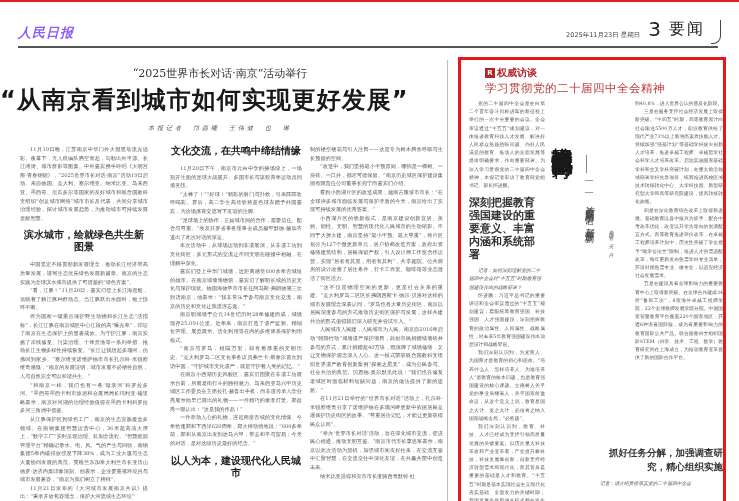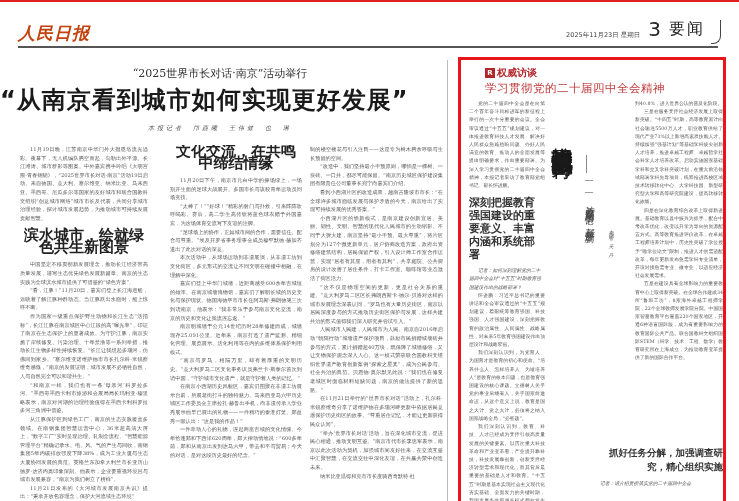--- a/index.html
+++ b/index.html
@@ -2,39 +2,39 @@
 <html><head>
 <meta charset="utf-8">
 <style>
   * { box-sizing: border-box; margin: 0; padding: 0; }
   html, body { width: 739px; height: 501px; overflow: hidden; background: #ffffff; }
   body { position: relative; font-family: "DejaVu Serif", serif; color: #2a2a2a; }
 
   .top-red-line { position: absolute; left: 0; top: 0; width: 739px; height: 2px; background: #e02020; }
 
   .masthead { position: absolute; left: 18px; top: 22px; height: 24px; }
-  .masthead-logo { font-family: "DejaVu Serif", serif; font-style: italic; font-weight: bold; font-size: 17px; color: #c2410c; letter-spacing: 1px; }
+  .masthead-logo { font-family: "DejaVu Serif", serif; font-style: italic; font-weight: bold; font-size: 13px; color: #8b5cf6; letter-spacing: 1px; }
   .header-rule { position: absolute; left: 18px; top: 46px; width: 700px; height: 2px; background: #555; }
   .header-right { position: absolute; right: 34px; top: 18px; display: flex; align-items: flex-end; gap: 8px; }
   .header-date { font-family: "DejaVu Sans", sans-serif; font-size: 6.5px; color: #444; }
   .header-page { font-family: "DejaVu Sans", sans-serif; font-size: 20px; color: #222; line-height: 22px; }
   .header-section { font-family: "DejaVu Sans", sans-serif; font-size: 16px; color: #222; line-height: 22px; letter-spacing: 2px; }
   .header-bracket { position: absolute; right: 18px; top: 20px; width: 10px; height: 24px; border-right: 1.5px solid #444; border-bottom: 1.5px solid #444; border-bottom-right-radius: 8px; }
 
   
   .lead-kicker { position: absolute; left: 0; top: 66px; width: 440px; text-align: center; font-size: 11px; font-weight: normal; color: #333; }
   .lead-headline { position: absolute; left: 0; top: 84px; width: 455px; text-align: left; font-family: "DejaVu Sans", sans-serif; font-weight: bold; font-size: 24px; color: #1a1a1a; letter-spacing: 1px; }
   .lead-byline { position: absolute; left: 0; top: 124px; width: 440px; text-align: center; font-size: 6px; color: #555; letter-spacing: 3px; font-style: italic; }
 
   .col { position: absolute; top: 145px; bottom: 0; overflow: hidden; }
   .col1 { left: 20px; width: 128px; }
   .col2 { left: 170px; width: 132px; }
   .col3 { left: 310px; width: 133px; }
   .body-text { font-size: 5.2px; line-height: 8.6px; color: #555; text-align: justify; text-indent: 10px; }
-  .sub-head { font-family: "DejaVu Sans", sans-serif; font-weight: bold; font-size: 15px; color: #222; margin: 7px 0 7px 0; text-align: center; line-height: 12px; }
+  .sub-head { font-family: "DejaVu Sans", sans-serif; font-weight: bold; font-size: 10px; color: #222; margin: 7px 0 7px 0; text-align: center; line-height: 12px; }
 
   .col-divider { position: absolute; left: 447px; top: 60px; width: 1px; height: 441px; background: #bbb; }
 
   
   .feature-box { position: absolute; left: 458px; top: 57px; width: 268px; height: 444px; border: 3px solid #e8151b; border-bottom: none; }
   .feature-tag { position: absolute; left: 24px; top: 6px; display: flex; align-items: center; gap: 2px; font-family: "DejaVu Sans", sans-serif; font-weight: bold; font-size: 10px; color: #b2262a; }
   .tag-icon { display: inline-block; width: 10px; height: 10px; background: #b2262a; color: #fff; font-size: 7px; line-height: 10px; text-align: center; font-weight: bold; }
   .feature-subtitle { position: absolute; left: 24px; top: 21px; font-family: "DejaVu Sans", sans-serif; font-size: 11.5px; color: #c0393b; letter-spacing: 0.5px; }
 
   .f-col { position: absolute; overflow: hidden; }
@@ -87,20 +87,21 @@
   <h3 class="sub-head" style="margin-top:0">文化交流，在共鸣中缔结情缘</h3>
   <p class="body-text">11月20日下午，南京市元白中学的操场绿上，一场别开生面的足球大战展开。多国市长与该校青年运动员同场竞技。</p>
   <p class="body-text">“太棒了！”“好球！”精彩的射门与扑救，引来阵阵欢呼喝彩。赛后，高二学生高传钦将蓝色球衣赠予外国嘉宾，为这场体育交流写下友谊的注脚。</p>
   <p class="body-text">“足球场上的协作，正如城市间的合作，需要信任、配合与尊重。”埃及开罗省事务理事会成员穆罕默德·赫加齐道出了此次对话的深意。</p>
   <p class="body-text">本次活动中，从球场运动到非遗展演，从非遗工坊到文化街区，多元形式的交流让不同文明在碰撞中相融，在理解中深化。</p>
   <p class="body-text">嘉宾们登上中华门城墙，近距离感受600余年古城垣的雄浑。在南京城墙博物馆，嘉宾们了解明长城的历史文化与保护现状。德国海德堡市市长任阿马斯·弗朗德第三次到访南京，他表示：“我非常乐于参与南京文化交流，南京的历史和文化让我流连忘返。”</p>
   <p class="body-text">南京明城墙于公元14世纪历时28年修建而成，城墙现存25.091公里。近年来，南京打造了遗产监测、精细化管理、展览展示、活化利用等在内的多维体系保护利用模式。</p>
   <p class="body-text">“南京与罗马，相隔万里，却有着厚重的文明历史。”意大利罗马二区文化事务议员弗兰卡·斯泰尔首次到访中国，“守护城市文化遗产，就是守护着人类的记忆。”</p>
   <p class="body-text">在南京小西湖历史风貌区，嘉宾们围聚在非遗工坊展示台前，所展老街打斗的独特魅力。马来西亚马六甲历史城区工作委员会主席拉扎·赫鲁出手机，向非遗传承人学业秀展示他早已展出的礼物——一件精巧的秦淮灯笼。郑益秀一眼认出：“这是我的作品！”</p>
   <p class="body-text">一件牵动人心的礼物，连起两座古城的文化情缘。今年恰逢郑和下西洋620周年，郑大律动情地说：“600多年前，郑和从南京出发到达马六甲，带去和平与贸易；今天的对话，是对这段历史最好的纪念。”</p>
+  <h3 class="sub-head">以人为本，建设现代化人民城市</h3>
 </div>
 
 <div class="col col3">
   <p class="body-text" style="text-indent:0">制的楼空楼花与引入注目——这是专为树木腾余呼吸与生长预留的空间。</p>
   <p class="body-text">“改造中，我们坚持最小干预原则，哪怕是一棵树、一块砖、一口井，都尽可能保留。”南京历史城区保护建设集团有限责任公司董事长宛宁向嘉宾们介绍。</p>
   <p class="body-text">看到小西湖片区的改造成果，越南吉隆坡市市长：“在全球许多城市面临发展与保护矛盾的今天，南京给出了实现可持续发展的优秀答案。”</p>
   <p class="body-text">小西湖片区的焕新模式，是南京建设创新宜居、美丽、韧性、文明、智慧的现代化人民城市的生动缩影。不同于大拆大建，南京坚持“最小干预、最大尊重”，将片区划分为127个微更新单元，居户协商改造方案，政府出资修缮建筑结构，居民保留产权，引入设计师工作室合作运营，实现“居者有其屋，用者有其利”，共享庭院、公共厨房的设计改善了居住条件，打卡工作室、咖啡馆等业态激活了街区活力。</p>
   <p class="body-text">“这不仅是物理空间的更新，更是社会关系的重建。”意大利罗马二区区长弗朗西斯卡·德尔·贝洛对这样的城市发展理念深表认同，“罗马也有大量历史街区，南京以居民深度参与的方式推动历史街区保护与发展，这样共建共治的形式值得我们深入研究并尝试引入。”</p>
   <p class="body-text">人民城市人民建，人民城市为人民。南京自2016年启动“朝阳行动”城墙遗产保护项目，鼓励市民捐赠城墙砖并参与的方式，累计捐赠超40万块，既保障了城墙修缮，又让文物保护观念深入人心。这一模式荣获联合国教科文组织世界遗产教育创新案例“探索之星奖”，成为公民参与、社会共治的典范。贝恩德·奥尔默见此说：“我们也在修复老城区时面临材料短缺问题，南京的做法提供了新的思路。”</p>
   <p class="body-text">在11月21日举行的“世界市长对话”活动上，扎尔科·米锐察维奇分享了诺维萨德在多瑙河畔更新中依据居民意愿保护历史街区的故事。“尊重居住记忆，才能让更新获得民众认同”。</p>

